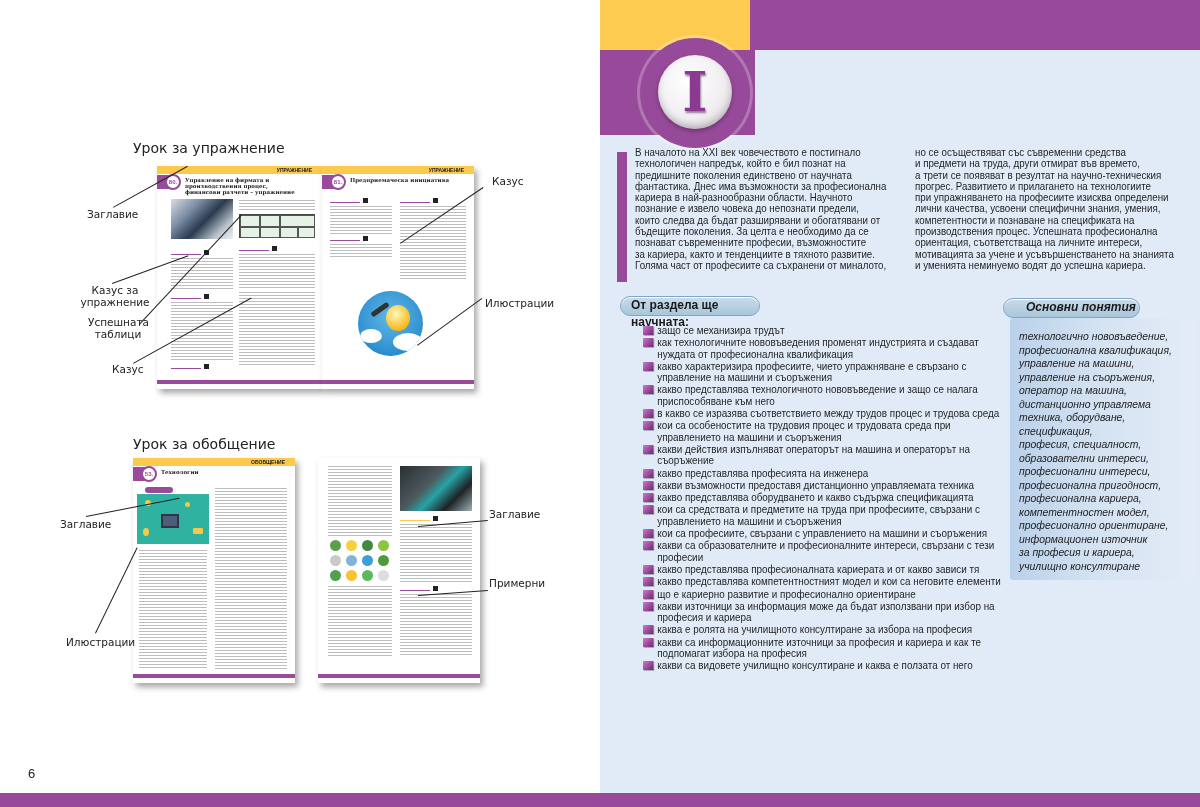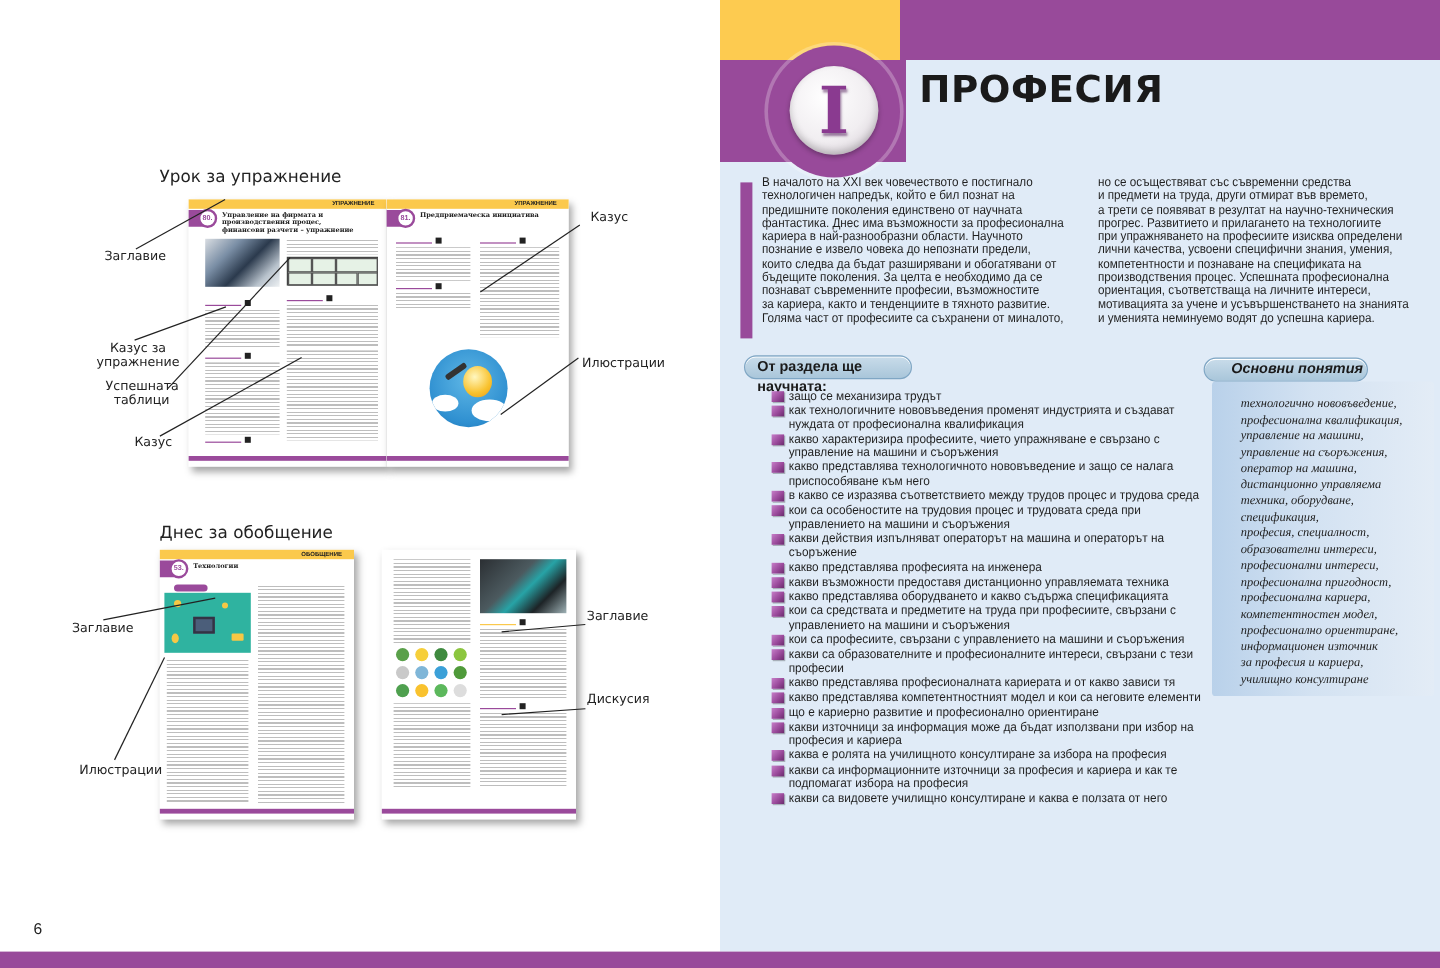--- a/index.html
+++ b/index.html
@@ -46,21 +46,21 @@
   .badge-numeral { font-family: "DejaVu Serif", serif; font-weight: bold; font-size: 54px; line-height: 74px; color: #8a3a90; text-shadow: 1px 2px 2px rgba(60,0,70,0.5); }
   .chapter-title { position: absolute; left: 166px; top: 58px; font-family: "DejaVu Sans", sans-serif; font-weight: bold; font-size: 31px; line-height: 34px; color: #1a1a1a; letter-spacing: 0.5px; }
   .intro-bar { position: absolute; left: 17px; top: 152px; width: 10px; height: 130px; background: #984a9a; }
   .intro-col { position: absolute; top: 147px; font-family: "Liberation Sans", sans-serif; font-size: 10.6px; line-height: 11.3px; color: #1f1f1f; white-space: pre-line; transform: scaleX(0.92); transform-origin: 0 0; }
   .pill-heading { position: absolute; height: 20px; border-radius: 10px; background: linear-gradient(to bottom, #c9dcea 0%, #a9c6da 100%); border: 1.5px solid #7fa6c4; box-shadow: inset 0 1px 0 #fff; font-family: "Liberation Sans", sans-serif; font-weight: bold; font-size: 12px; line-height: 17px; color: #1a1a1a; padding-left: 10px; }
   .pill-heading.italic { font-style: italic; }
   .learn-list { position: absolute; left: 43px; top: 325px; width: 360px; list-style: none; }
   .learn-list li { position: relative; padding-left: 15px; font-size: 10.4px; line-height: 11.3px; color: #1f1f1f; margin-bottom: 1px; transform: scaleX(0.95); transform-origin: 0 0; width: 380px; }
   .learn-list li .bullet { position: absolute; left: 0; top: 1px; width: 11px; height: 9px; background: linear-gradient(135deg, #c77fc9 0%, #9a4a9b 55%, #6a2a6c 100%); box-shadow: 1px 1px 0 rgba(0,0,0,0.25); }
   .concepts-panel { position: absolute; left: 410px; top: 318px; width: 185px; height: 262px; background: linear-gradient(to right, #b9d1ea 0%, #d3e2f2 45%, #e3ecf6 100%); border-radius: 3px; }
-  .concepts-text { position: absolute; left: 434px; top: 330px; font-family: Liberation Serif, serif; font-style: italic; font-size: 10.4px; line-height: 13.5px; color: #222; white-space: pre-line; }
+  .concepts-text { position: absolute; left: 419px; top: 330px; font-family: Liberation Sans, sans-serif; font-style: italic; font-size: 10.4px; line-height: 13.5px; color: #222; white-space: pre-line; }
   .footer-bar { position: absolute; left: 0; top: 793px; width: 1200px; height: 14px; background: #984a9a; }
 </style>
 </head>
 <body>
 
 <div class="left-page">
 
   <div class="section-heading" style="left:133px; top:140px;">Урок за упражнение</div>
 
   <div class="thumb" style="left:157px; top:166px; width:165px; height:223px;">
@@ -105,21 +105,21 @@
     <div class="textlines" style="left:78px; top:40px; width:66px; height:75px;"></div>
     <div class="bulb-illustration" style="left:36px; top:125px; width:65px; height:65px;">
       <div class="cloud" style="left:2px; top:38px; width:22px; height:14px;"></div>
       <div class="cloud" style="left:35px; top:42px; width:30px; height:18px;"></div>
       <div class="bulb" style="left:28px; top:14px; width:24px; height:26px;"></div>
       <div class="man" style="left:12px; top:16px; width:20px; height:5px;"></div>
     </div>
     <div class="bottom-bar"></div>
   </div>
 
-  <div class="section-heading" style="left:133px; top:436px;">Днес за обобщение</div>
+  <div class="section-heading" style="left:133px; top:436px;">Урок за обобщение</div>
 
   <div class="thumb" style="left:133px; top:458px; width:162px; height:225px;">
     <div class="yellow-bar" style="height:8px;"></div>
     <div class="type-label">ОБОБЩЕНИЕ</div>
     <div class="lesson-tab"></div>
     <div class="lesson-num">53.</div>
     <div class="lesson-title">Технологии</div>
     <div class="tag-pill" style="left:12px; top:29px; width:28px;"></div>
     <div class="tech-illustration" style="left:4px; top:36px; width:72px; height:50px;">
       <div class="screen" style="left:24px; top:20px; width:18px; height:14px;"></div>
@@ -178,39 +178,38 @@
 
   <div class="callout" style="left:60px; top:518px;">Заглавие</div>
   <div class="leader" style="left:86px; top:516px; width:95px; transform:rotate(-11deg);"></div>
 
   <div class="callout" style="left:66px; top:636px;">Илюстрации</div>
   <div class="leader" style="left:95px; top:633px; width:95px; transform:rotate(-64deg);"></div>
 
   <div class="callout" style="left:489px; top:508px;">Заглавие</div>
   <div class="leader" style="left:418px; top:526px; width:70px; transform:rotate(-5deg);"></div>
 
-  <div class="callout" style="left:489px; top:577px;">Дискусия</div>
+  <div class="callout" style="left:489px; top:577px;">Примерни</div>
   <div class="leader" style="left:418px; top:595px; width:70px; transform:rotate(-4deg);"></div>
 
   <div class="page-number">6</div>
 </div>
 
 <div class="right-page">
   <div class="yellow-block"></div>
   <div class="purple-top"></div>
   <div class="purple-band"></div>
 
   <div class="badge-outer">
     <div class="badge-inner">
       <span class="badge-numeral">I</span>
     </div>
   </div>
 
   <div class="chapter-title">
-    <div>ПРОФЕСИЯ</div>
   </div>
 
   <div class="intro-bar"></div>
   <div class="intro-col" style="left:35px; width:290px;">В началото на XXI век човечеството е постигнало
 технологичен напредък, който е бил познат на
 предишните поколения единствено от научната
 фантастика. Днес има възможности за професионална
 кариера в най-разнообразни области. Научното
 познание е извело човека до непознати предели,
 които следва да бъдат разширявани и обогатявани от

